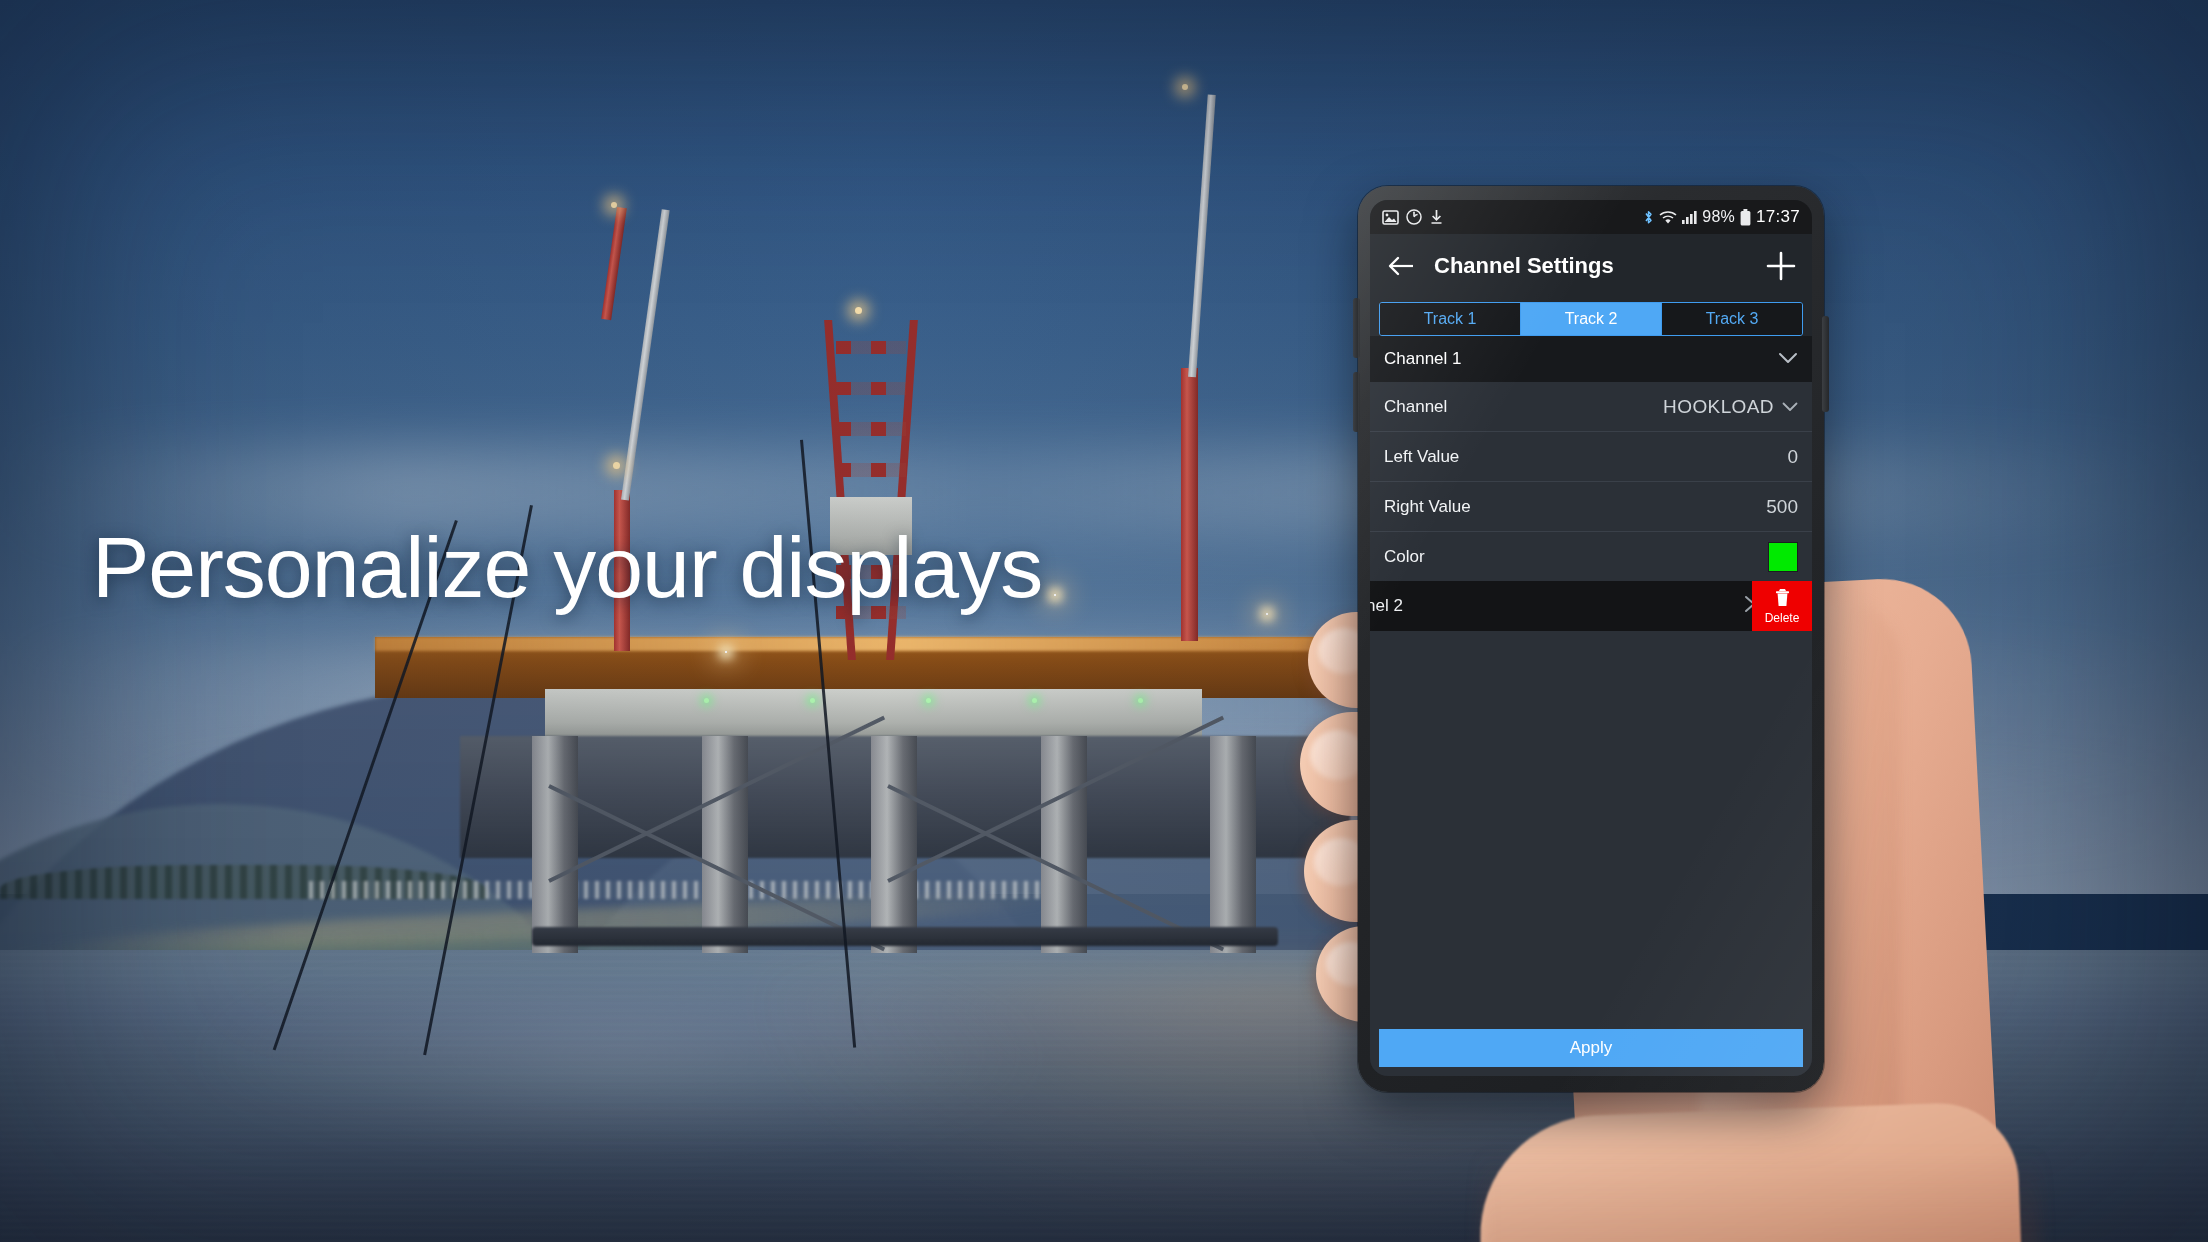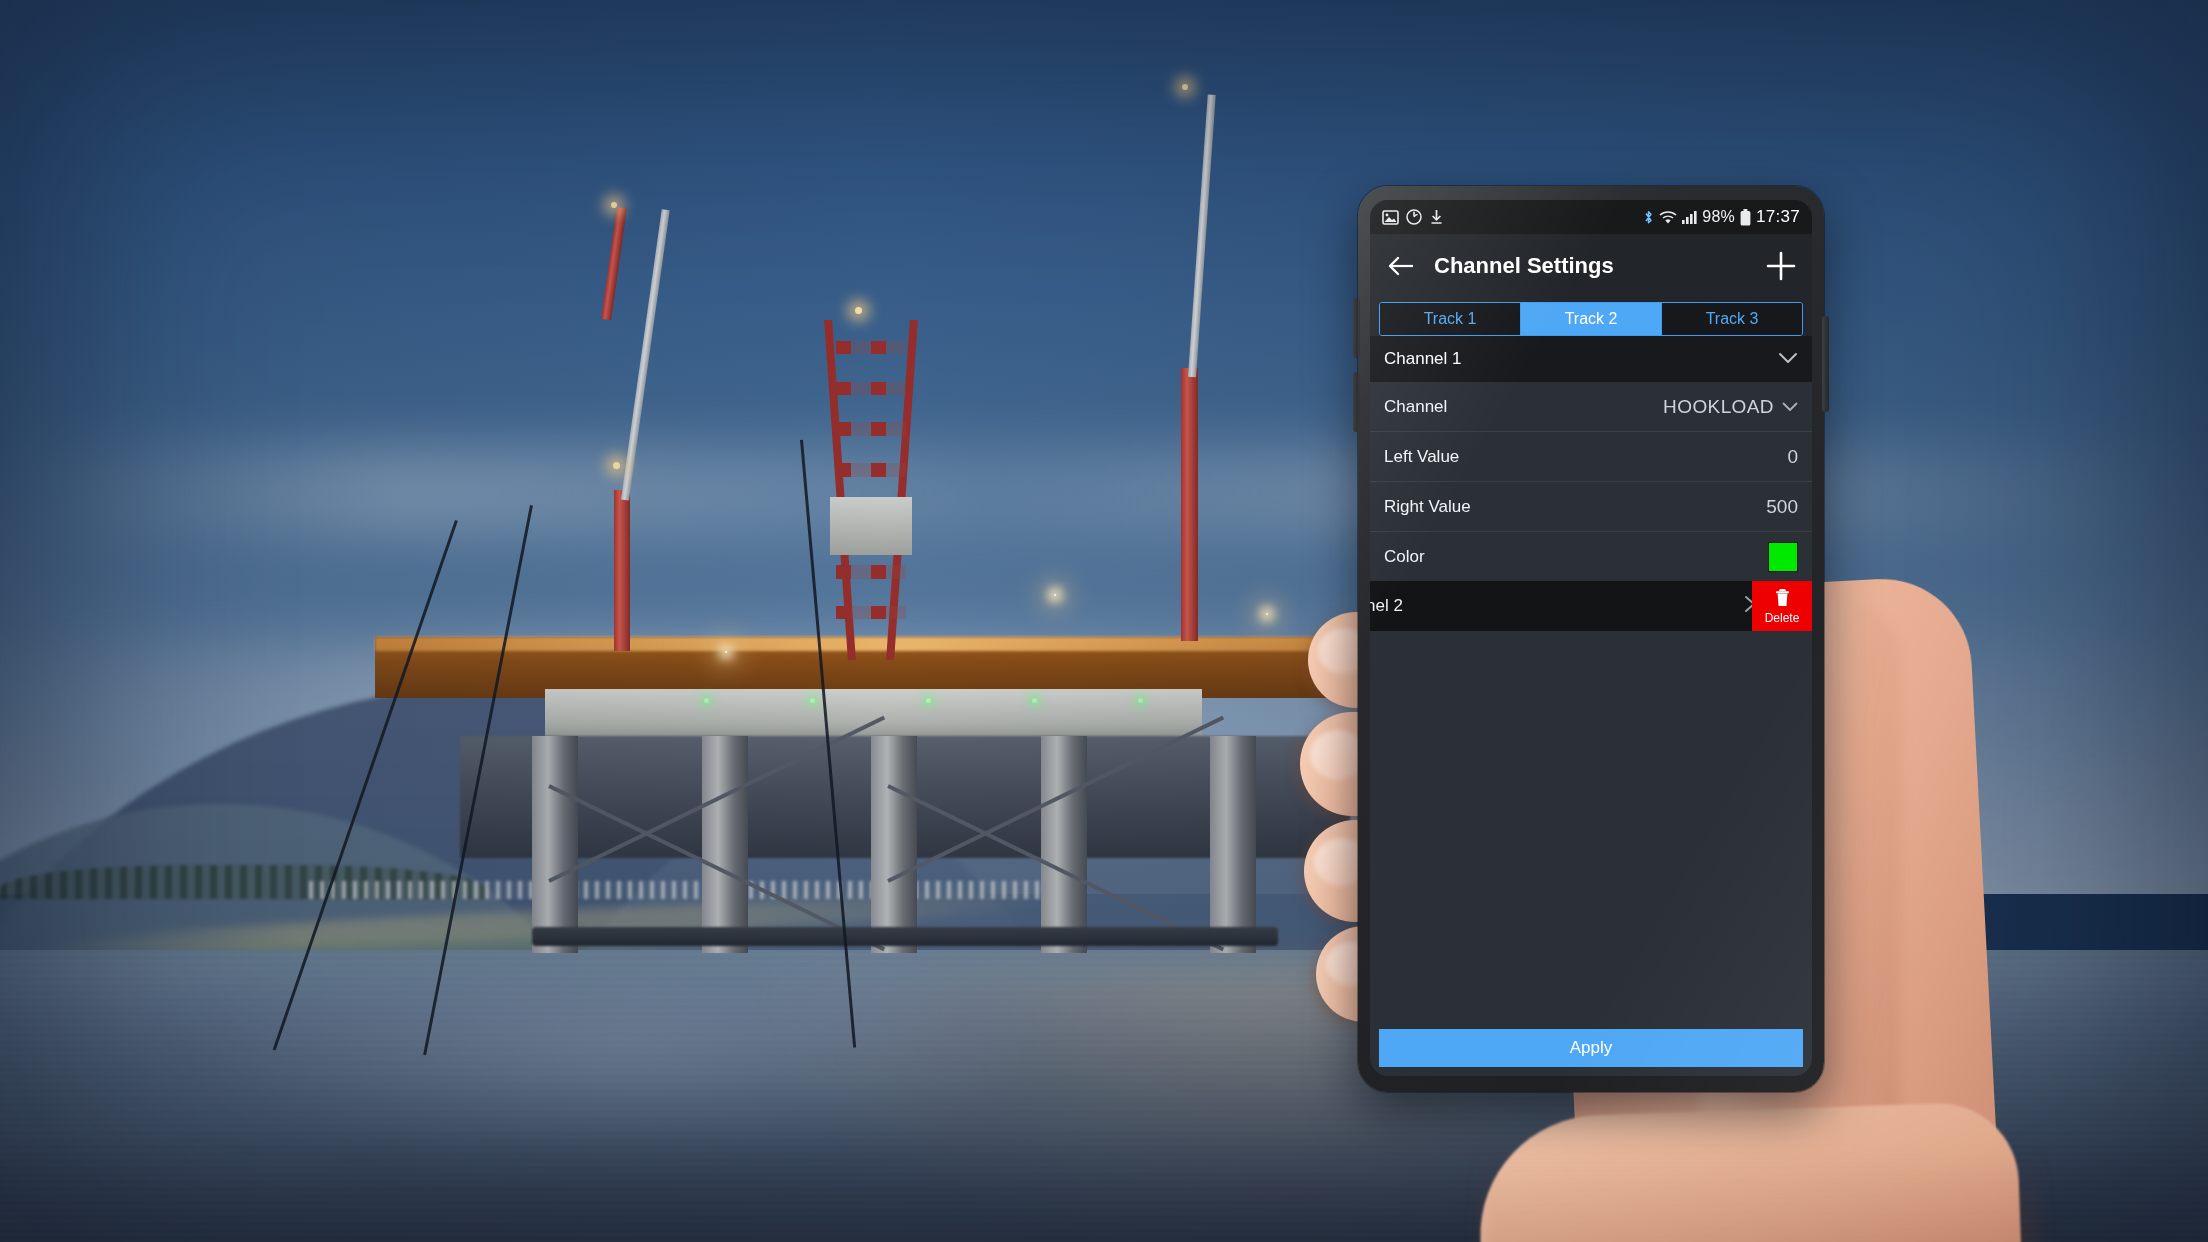--- a/index.html
+++ b/index.html
@@ -241,20 +241,21 @@
     </div>
 
     <div class="cable" style="left:530px;top:505px;width:3px;height:560px;transform:rotate(11deg)"></div>
     <div class="cable" style="left:455px;top:520px;width:3px;height:560px;transform:rotate(19deg)"></div>
     <div class="cable" style="left:800px;top:440px;width:3px;height:610px;transform:rotate(-5deg)"></div>
 
     <div class="bgdark"></div>
     <div class="vign"></div>
   </div>
 
+  <div class="headline">Personalize your displays</div>
 
   <div class="hand">
     <div class="palm"></div>
     <div class="palmshade"></div>
     <div class="thumbridge"></div>
 
     <div class="finger" style="left:1308px;top:612px;width:112px;height:96px;"></div>
     <div class="fingernail" style="left:1318px;top:628px;width:52px;height:46px;"></div>
 
     <div class="finger" style="left:1300px;top:712px;width:120px;height:104px;"></div>

